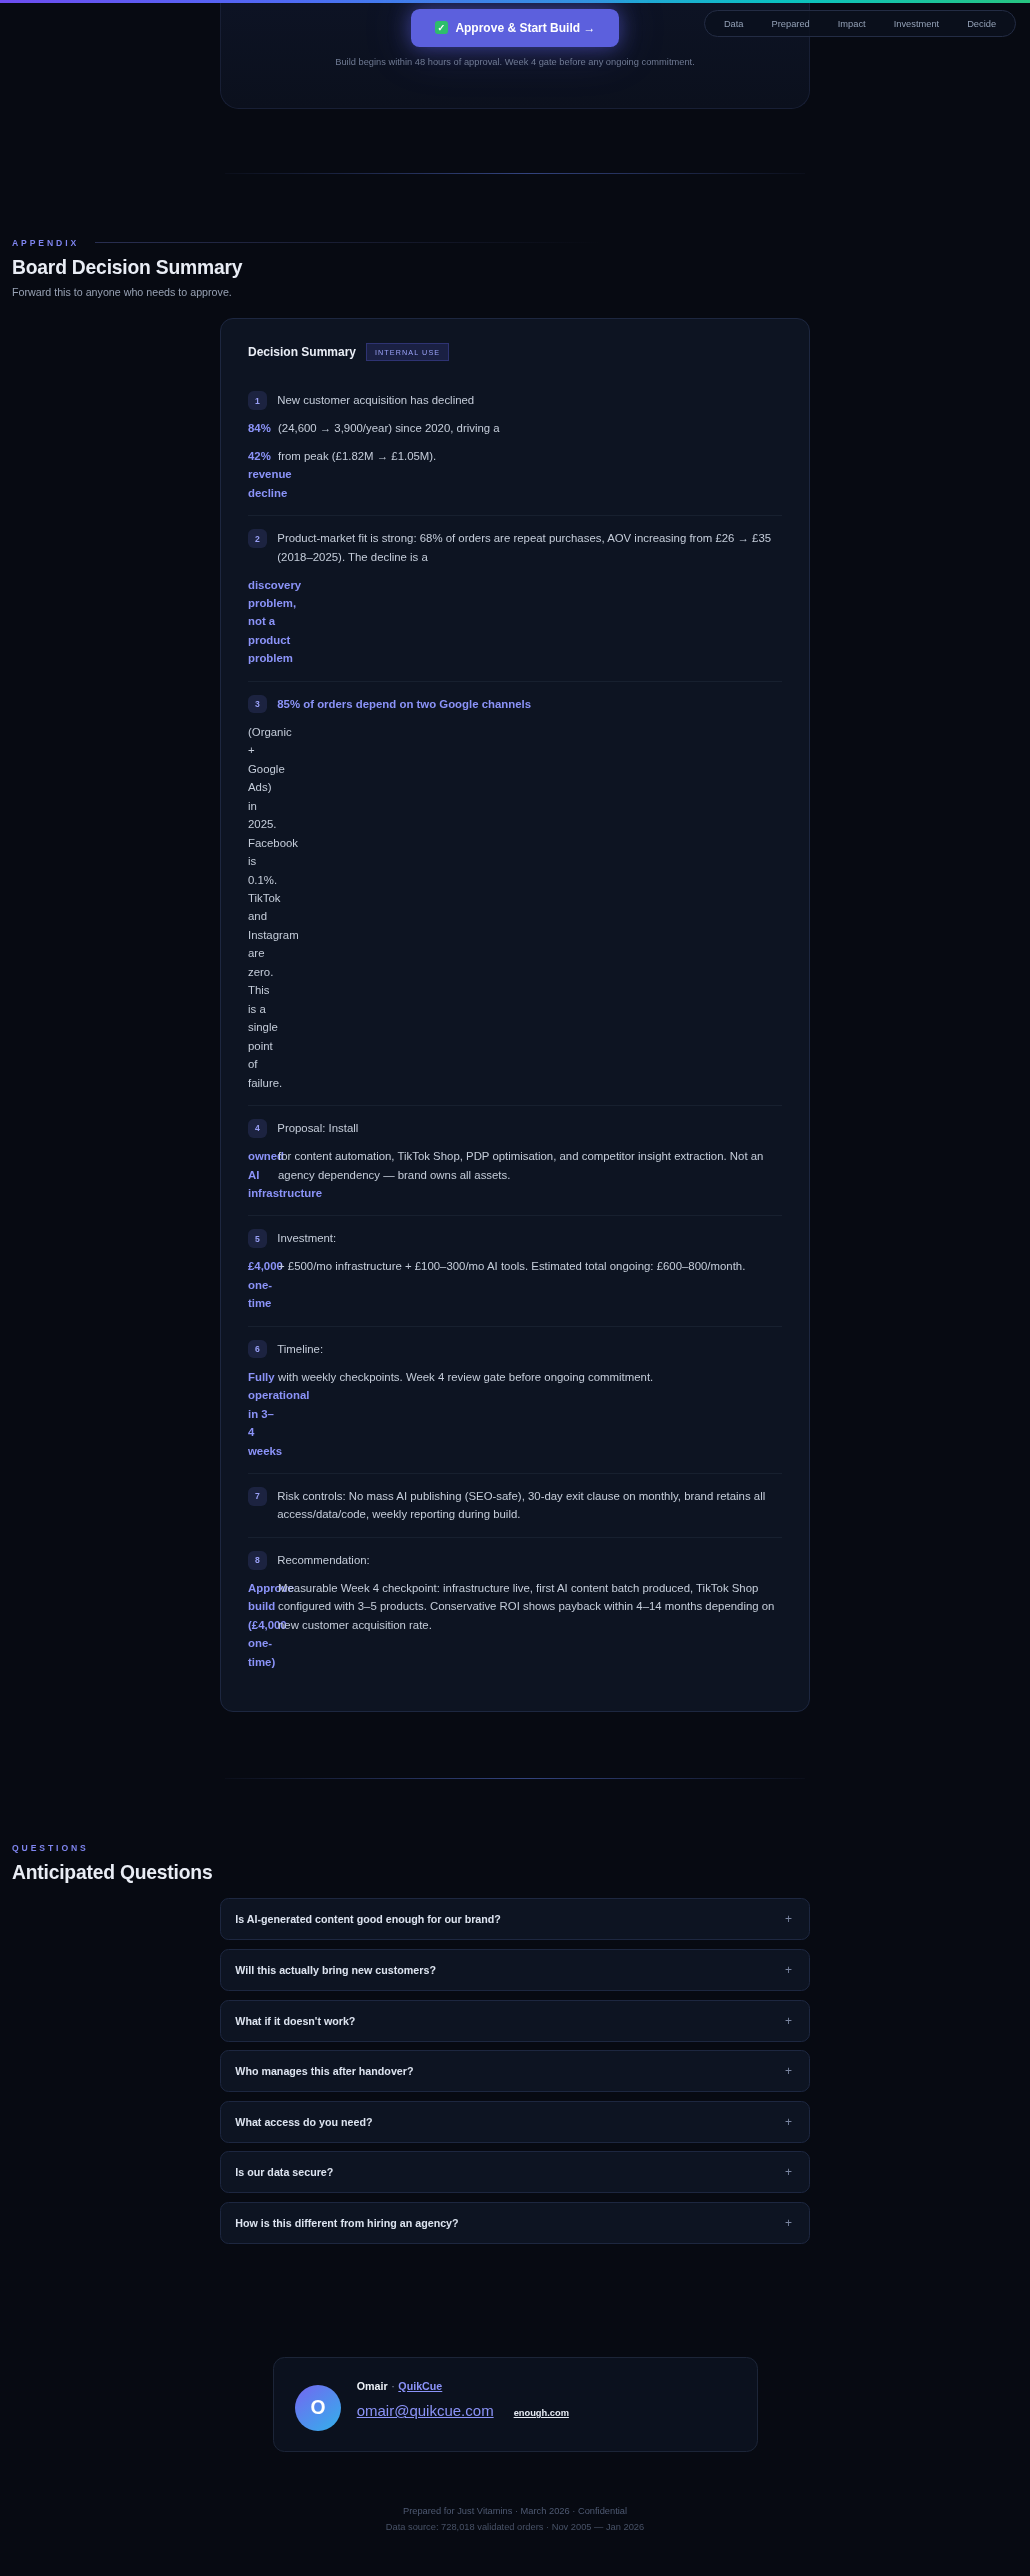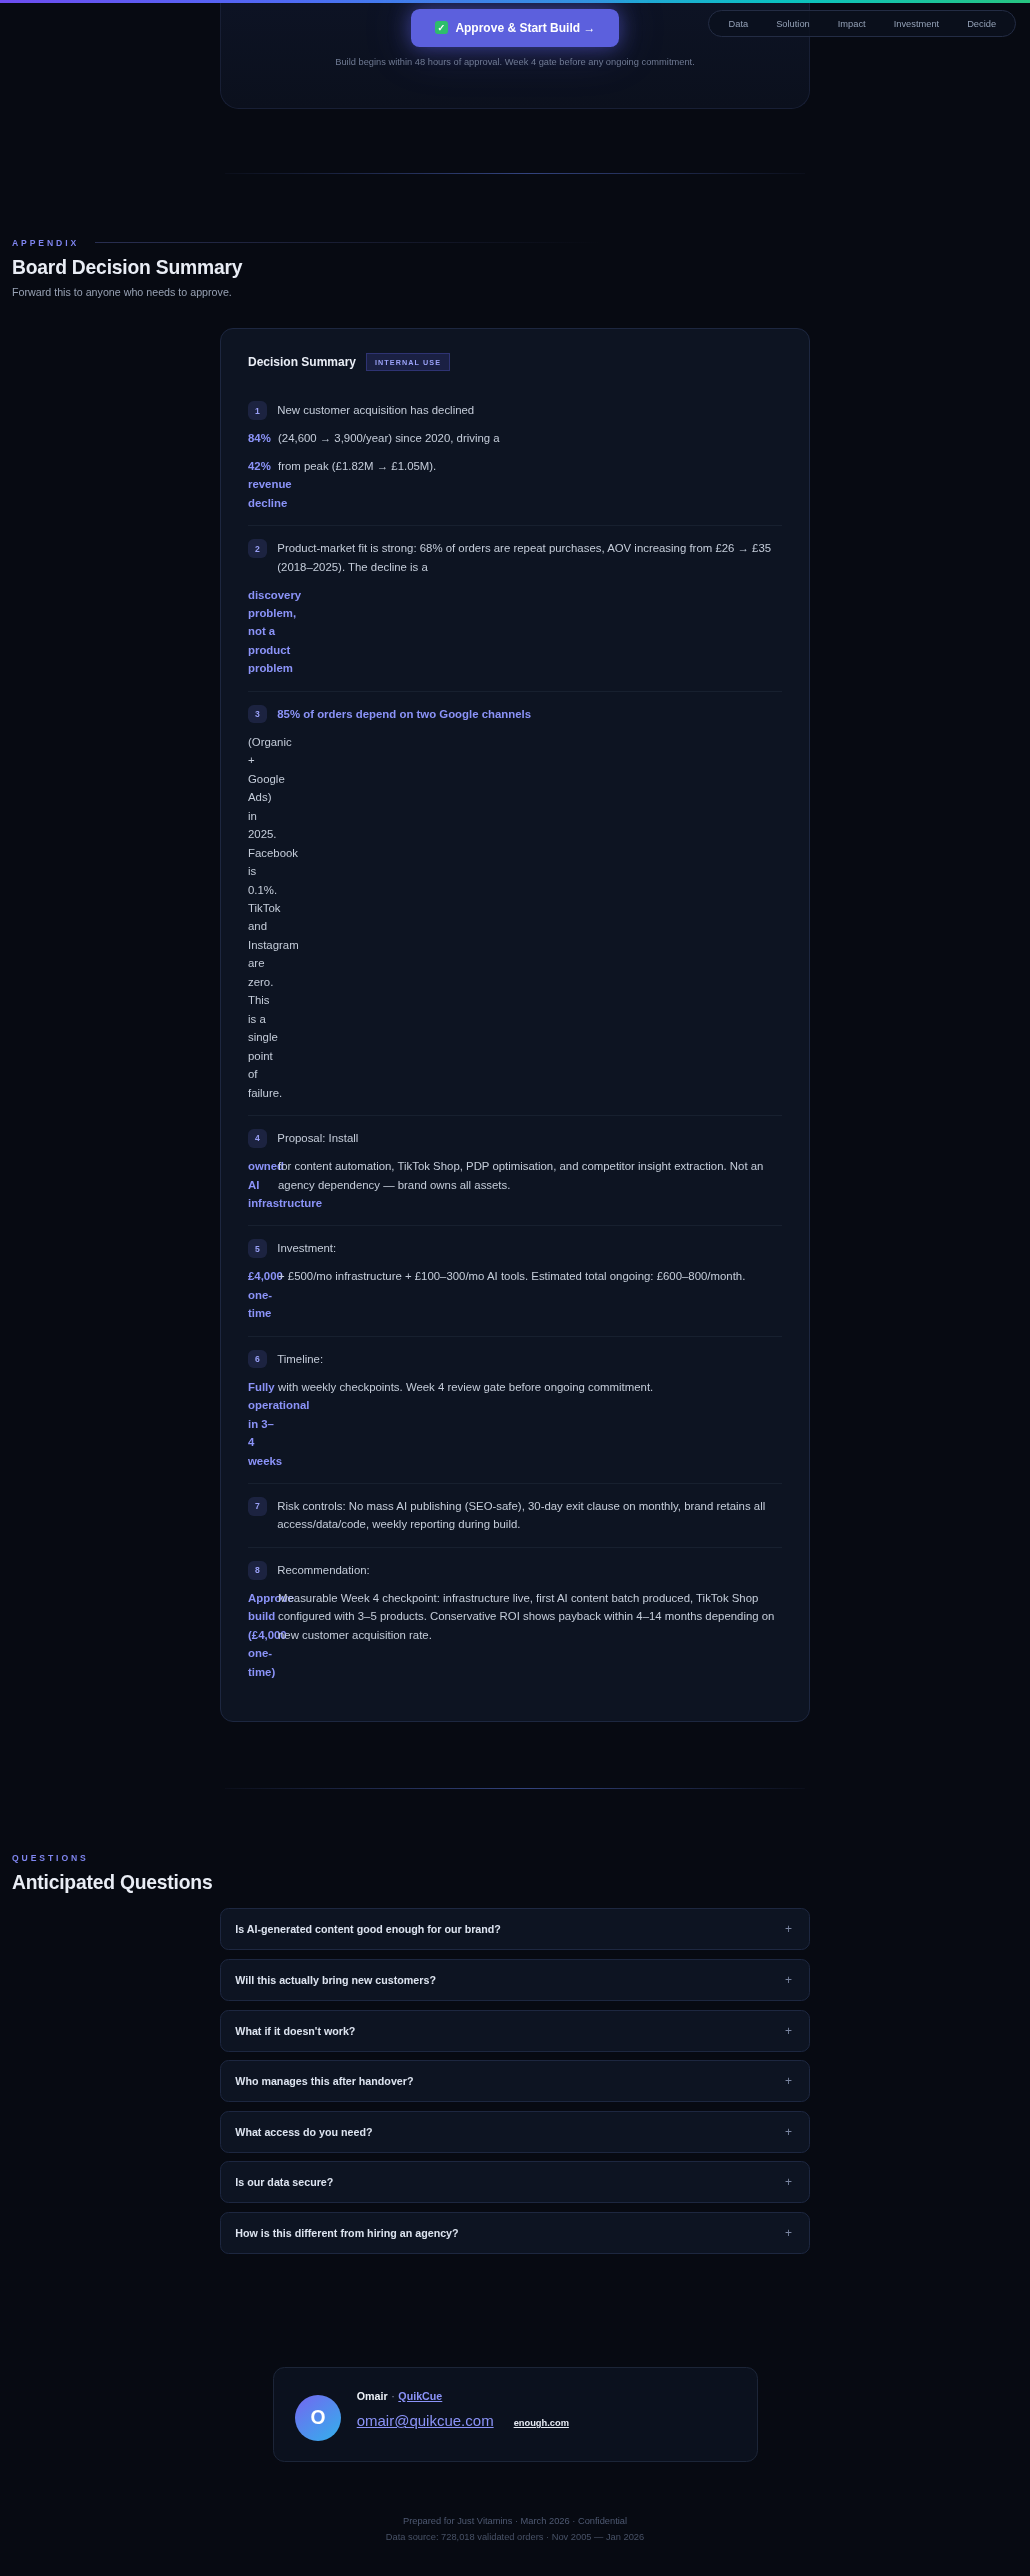--- a/index.html
+++ b/index.html
@@ -41,25 +41,25 @@
 
   
   .sec-head { margin-top:64px;margin-left:12px; }
   .sec-label-row { display:flex; align-items:center; gap:15.7px; }
   .sec-label { font-size:8.6px; font-weight:bold; letter-spacing:2.9px; color:#7f85f0; }
   .sec-line { flex:1; height:0.7px; background:linear-gradient(90deg,rgba(104,116,200,.35),rgba(104,116,200,0)); }
   .sec-title { margin-top:9.3px; font-size:19.3px; font-weight:bold; color:#e9edf5; letter-spacing:-0.2px; }
   .sec-sub { margin-top:7.2px; font-size:10.7px; color:#97a1b3; }
 
   
-  .dcard { margin-top:30px; background:#0d1422; border:0.7px solid #1d2740;
+  .dcard { margin-top:20px; background:#0d1422; border:0.7px solid #1d2740;
     border-radius:13px; padding:24px 27px 27px; }
   .dcard-titlerow { display:flex; align-items:center; gap:10px; }
   .dcard-title { font-size:12px; font-weight:bold; color:#e9edf5; }
-  .dcard-badge { font-size:7.2px; font-weight:bold; letter-spacing:1.1px; color:#9ba2f8;
+  .dcard-badge { font-size:7.2px; font-weight:normal; letter-spacing:1.1px; color:#9ba2f8;
     background:rgba(99,102,241,.16); border:0.7px solid rgba(99,102,241,.28);
     padding:3.6px 7.9px; border-radius:0; }
   .items { margin-top:17px; }
   .item { padding:13px 0; }
   .item + .item { border-top:0.7px solid rgba(130,150,190,.09); }
   .irow { display:flex; align-items:baseline; }
   .irow + .irow { margin-top:9.3px; }
   .num { flex:none; width:18.6px; height:18.6px; border-radius:5.7px; background:#1c2340;
     color:#99a0f6; font-size:8.6px; font-weight:bold; display:flex; align-items:center;
     justify-content:center; margin-right:10.7px; align-self:flex-start; }
@@ -106,21 +106,21 @@
 <div class="approve-card">
   <button class="approve-btn">
     <span class="check">✓</span>
     <span>Approve &amp; Start Build →</span>
   </button>
   <div class="approve-note">Build begins within 48 hours of approval. Week 4 gate before any ongoing commitment.</div>
 </div>
 
 <nav class="nav">
     <span class="nav-item">Data</span>
-    <span class="nav-item">Solution</span>
+    <span class="nav-item">Prepared</span>
     <span class="nav-item">Impact</span>
     <span class="nav-item">Investment</span>
     <span class="nav-item">Decide</span>
   </nav>
 
 <div class="divider div1"></div>
 
 <div class="col sec-head">
   <div class="sec-label-row">
     <span class="sec-label">APPENDIX</span>

